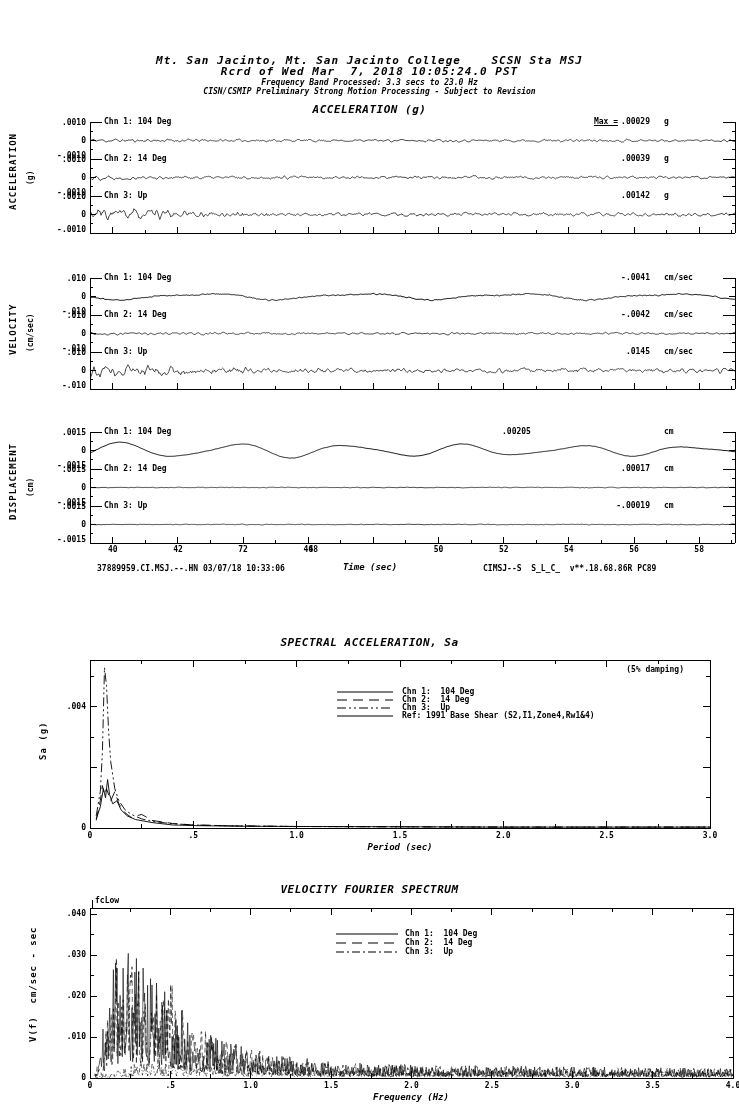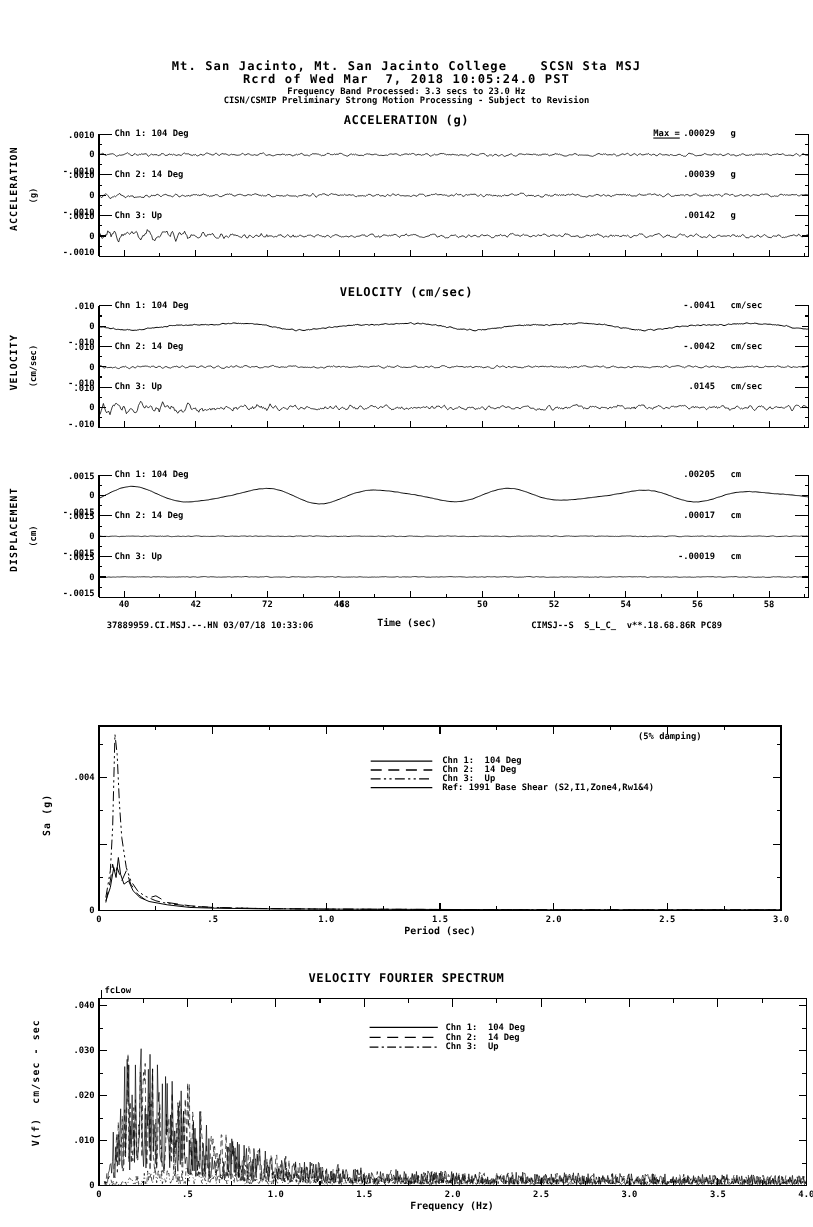--- a/index.html
+++ b/index.html
@@ -4,21 +4,21 @@
 <style>
   html,body{margin:0;padding:0;background:#fff;}
   .page{position:relative;width:739px;height:1115px;background:#ffffff;color:#000;
         font-family:"DejaVu Sans Mono",monospace;font-weight:bold;overflow:hidden;}
   .t{position:absolute;white-space:pre;line-height:1.1;}
   .hdr1{font-size:11px;letter-spacing:1px;}
   .hdr3{font-size:8px;}
   .title{font-size:11px;letter-spacing:0.5px;}
   .tick{font-size:8px;}
   .lbl{font-size:9px;}
-  .c{text-align:center;}
+  .c{text-align:center;font-style:italic;}
   .vlabel{position:absolute;transform:rotate(-90deg);transform-origin:0 0;white-space:pre;font-size:9px;letter-spacing:1px;}
   .vunit{font-size:8px;letter-spacing:0;}
   svg{position:absolute;overflow:visible;}
 </style>
 </head>
 <body>
 
 <div class="page" id="page">
 
   <div class="t c hdr1" style="left:0;top:55px;width:739px">Mt. San Jacinto, Mt. San Jacinto College    SCSN Sta MSJ</div>
@@ -91,21 +91,20 @@
       <line x1="413.71212121212125" y1="111" x2="413.71212121212125" y2="105" stroke="#000" stroke-width="1" shape-rendering="crispEdges"></line>
       <line x1="446.2878787878788" y1="111" x2="446.2878787878788" y2="108" stroke="#000" stroke-width="1" shape-rendering="crispEdges"></line>
       <line x1="478.8636363636364" y1="111" x2="478.8636363636364" y2="105" stroke="#000" stroke-width="1" shape-rendering="crispEdges"></line>
       <line x1="511.43939393939394" y1="111" x2="511.43939393939394" y2="108" stroke="#000" stroke-width="1" shape-rendering="crispEdges"></line>
       <line x1="544.0151515151515" y1="111" x2="544.0151515151515" y2="105" stroke="#000" stroke-width="1" shape-rendering="crispEdges"></line>
       <line x1="576.5909090909091" y1="111" x2="576.5909090909091" y2="108" stroke="#000" stroke-width="1" shape-rendering="crispEdges"></line>
       <line x1="609.1666666666666" y1="111" x2="609.1666666666666" y2="105" stroke="#000" stroke-width="1" shape-rendering="crispEdges"></line>
       <line x1="641.7424242424242" y1="111" x2="641.7424242424242" y2="108" stroke="#000" stroke-width="1" shape-rendering="crispEdges"></line>
     </svg>
 
-  <div class="t c title" style="left:0;top:260px;width:739px">VELOCITY (cm/sec)</div>
   <div class="vlabel" style="left:8px;top:355px">VELOCITY</div>
   <div class="vlabel vunit" style="left:26px;top:352px">(cm/sec)</div>
   <svg id="ts1" style="left:90px;top:278px" width="646" height="113">
       <line x1="0" y1="0" x2="0" y2="37" stroke="#000" stroke-width="1" shape-rendering="crispEdges"></line>
       <line x1="645" y1="0" x2="645" y2="37" stroke="#000" stroke-width="1" shape-rendering="crispEdges"></line>
       <line x1="0" y1="0" x2="6" y2="0" stroke="#000" stroke-width="1" shape-rendering="crispEdges"></line>
       <line x1="645" y1="0" x2="639" y2="0" stroke="#000" stroke-width="1" shape-rendering="crispEdges"></line>
       <line x1="0" y1="9.25" x2="3" y2="9.25" stroke="#000" stroke-width="1" shape-rendering="crispEdges"></line>
       <line x1="645" y1="9.25" x2="642" y2="9.25" stroke="#000" stroke-width="1" shape-rendering="crispEdges"></line>
       <line x1="0" y1="18.5" x2="6" y2="18.5" stroke="#000" stroke-width="1" shape-rendering="crispEdges"></line>
@@ -238,21 +237,22 @@
       <line x1="544.0151515151515" y1="111" x2="544.0151515151515" y2="105" stroke="#000" stroke-width="1" shape-rendering="crispEdges"></line>
       <line x1="576.5909090909091" y1="111" x2="576.5909090909091" y2="108" stroke="#000" stroke-width="1" shape-rendering="crispEdges"></line>
       <line x1="609.1666666666666" y1="111" x2="609.1666666666666" y2="105" stroke="#000" stroke-width="1" shape-rendering="crispEdges"></line>
       <line x1="641.7424242424242" y1="111" x2="641.7424242424242" y2="108" stroke="#000" stroke-width="1" shape-rendering="crispEdges"></line>
     </svg>
 
   <div class="t tick" style="left:97px;top:565px">37889959.CI.MSJ.--.HN 03/07/18 10:33:06</div>
   <div class="t lbl c" style="left:300px;top:563px;width:140px">Time (sec)</div>
   <div class="t tick" style="left:483px;top:565px">CIMSJ--S  S_L_C_  v**.18.68.86R PC89</div>
 
-  <div class="t tick" style="left:580px;top:666px;width:120px;text-align:left">(5% damping)</div>
+  <div class="t c title" style="left:0;top:637px;width:739px">SPECTRAL ACCELERATION, Sa</div>
+  <div class="t tick" style="left:564px;top:666px;width:120px;text-align:right">(5% damping)</div>
   <div class="vlabel" style="left:38px;top:760px">Sa (g)</div>
   <div class="t lbl c" style="left:330px;top:843px;width:140px">Period (sec)</div>
   <svg id="sa" style="left:90px;top:660px" width="621" height="169">
       <rect x="0" y="0" width="620" height="168" fill="none" stroke="#000" shape-rendering="crispEdges"></rect>
       <line x1="51.666666666666664" y1="0" x2="51.666666666666664" y2="4" stroke="#000" stroke-width="1" shape-rendering="crispEdges"></line>
       <line x1="51.666666666666664" y1="168" x2="51.666666666666664" y2="164" stroke="#000" stroke-width="1" shape-rendering="crispEdges"></line>
       <line x1="103.33333333333333" y1="0" x2="103.33333333333333" y2="7" stroke="#000" stroke-width="1" shape-rendering="crispEdges"></line>
       <line x1="103.33333333333333" y1="168" x2="103.33333333333333" y2="161" stroke="#000" stroke-width="1" shape-rendering="crispEdges"></line>
       <line x1="155" y1="0" x2="155" y2="4" stroke="#000" stroke-width="1" shape-rendering="crispEdges"></line>
       <line x1="155" y1="168" x2="155" y2="164" stroke="#000" stroke-width="1" shape-rendering="crispEdges"></line>
@@ -386,21 +386,21 @@
     <span class="t tick" style="left: -44px; width: 130px; text-align: right; top: 349px;">.010</span>
     <span class="t tick" style="left: -44px; width: 130px; text-align: right; top: 366.5px;">0</span>
     <span class="t tick" style="left: -44px; width: 130px; text-align: right; top: 382px;">-.010</span>
     <span class="t tick" style="left: 104px; top: 348px;">Chn 3: Up</span>
     <span class="t tick" style="left: 520px; width: 130px; text-align: right; top: 348px;">.0145</span>
     <span class="t tick" style="left: 664px; top: 348px;">cm/sec</span>
     <span class="t tick" style="left: -44px; width: 130px; text-align: right; top: 429px;">.0015</span>
     <span class="t tick" style="left: -44px; width: 130px; text-align: right; top: 446.5px;">0</span>
     <span class="t tick" style="left: -44px; width: 130px; text-align: right; top: 462px;">-.0015</span>
     <span class="t tick" style="left: 104px; top: 428px;">Chn 1: 104 Deg</span>
-    <span class="t tick" style="left: 520px; width: 130px; text-align: right; top: 428px;">.00205</span>
+    <span class="t tick" style="left: 502px; width: 130px; top: 428px;">.00205</span>
     <span class="t tick" style="left: 664px; top: 428px;">cm</span>
     <span class="t tick" style="left: -44px; width: 130px; text-align: right; top: 466px;">.0015</span>
     <span class="t tick" style="left: -44px; width: 130px; text-align: right; top: 483.5px;">0</span>
     <span class="t tick" style="left: -44px; width: 130px; text-align: right; top: 499px;">-.0015</span>
     <span class="t tick" style="left: 104px; top: 465px;">Chn 2: 14 Deg</span>
     <span class="t tick" style="left: 520px; width: 130px; text-align: right; top: 465px;">.00017</span>
     <span class="t tick" style="left: 664px; top: 465px;">cm</span>
     <span class="t tick" style="left: -44px; width: 130px; text-align: right; top: 503px;">.0015</span>
     <span class="t tick" style="left: -44px; width: 130px; text-align: right; top: 520.5px;">0</span>
     <span class="t tick" style="left: -44px; width: 130px; text-align: right; top: 536px;">-.0015</span>

